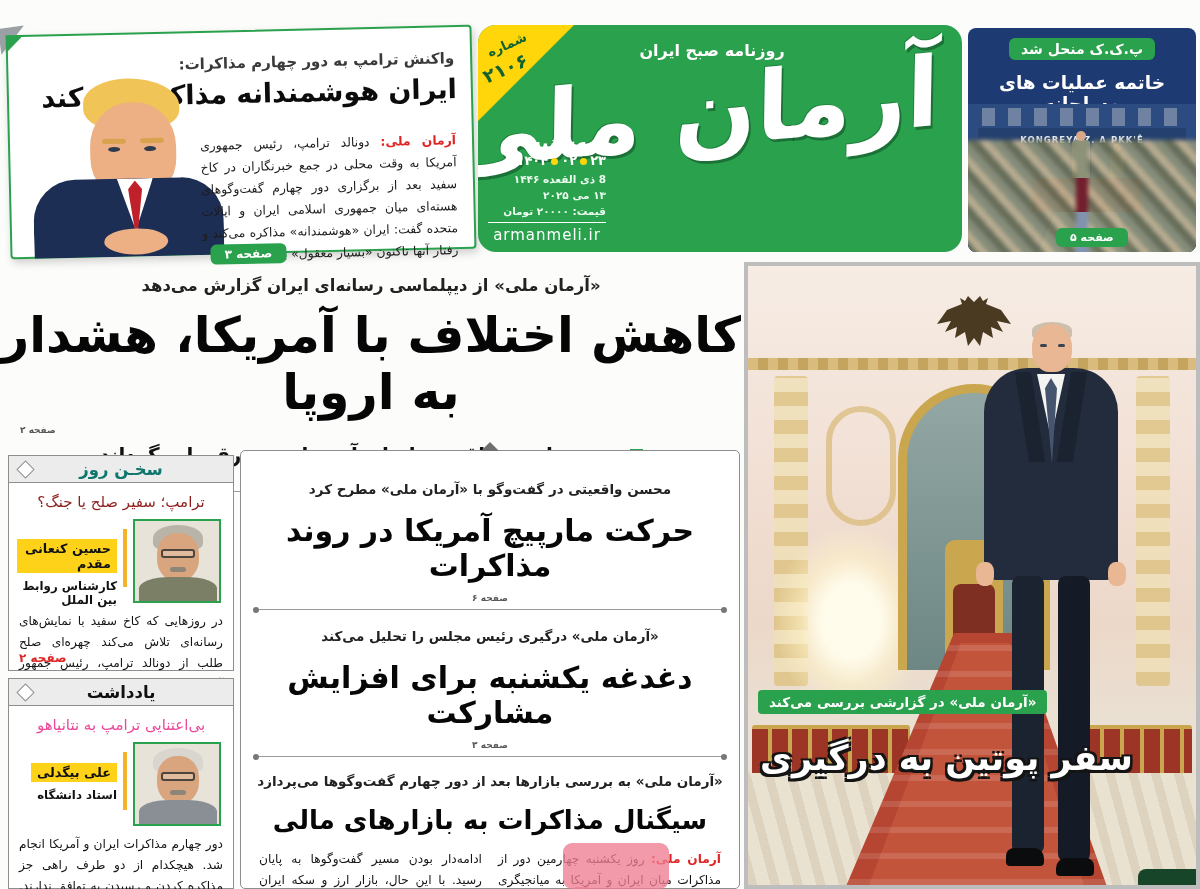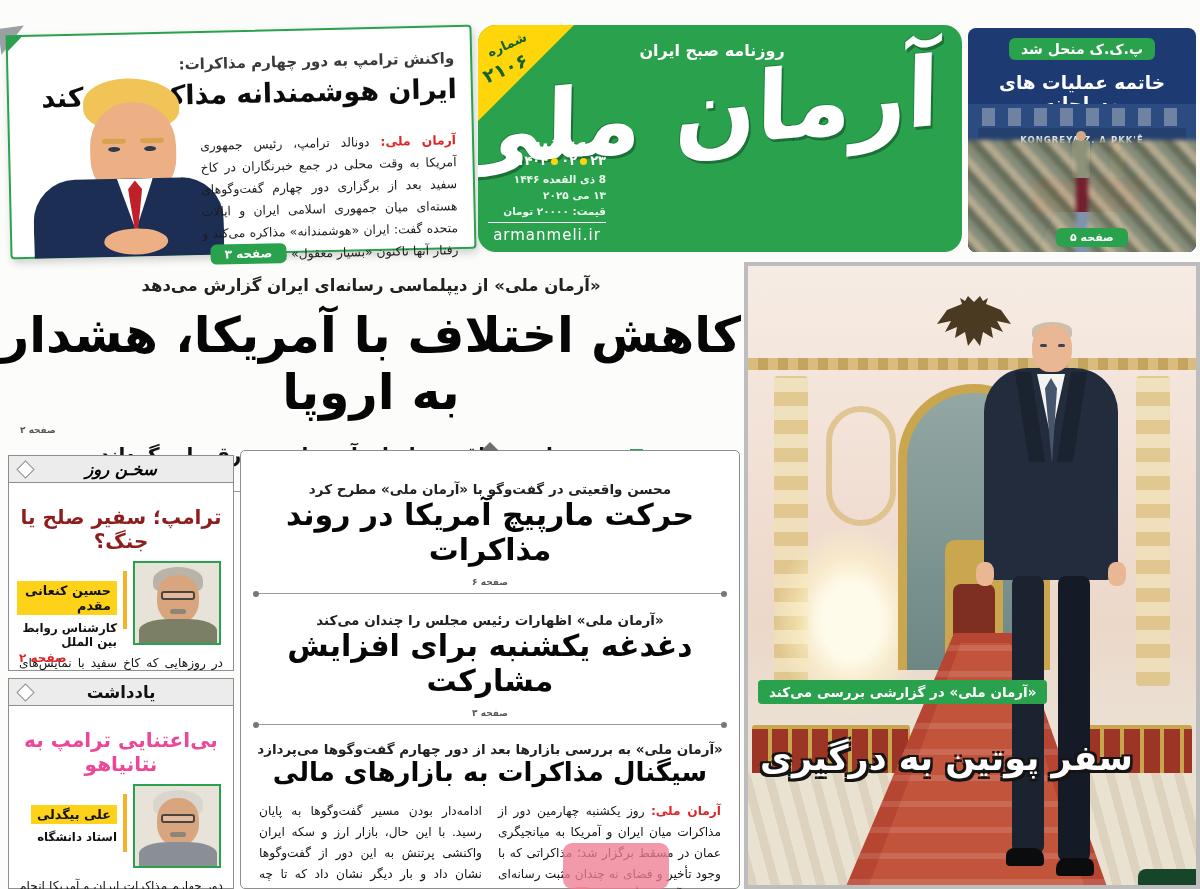--- a/index.html
+++ b/index.html
@@ -86,23 +86,23 @@
   .rule::before { right:-2px; } .rule::after { left:-2px; }
   .lead-story .rule { margin:24px 16px 0 14px; }
   .lead-story .pagelabel { position:absolute; left:20px; top:163px; font-size:9px; color:#555; font-weight:bold; }
 
   
   .side-box { position:absolute; left:8px; width:226px; background:#fff; border:1.2px solid #8e8e8e; }
   .side-box.sokhan { top:455px; height:216px; }
   .side-box.yad { top:678px; height:211px; }
   .side-head { position:relative; height:27px; background:#ececec; border-bottom:1.2px solid #8e8e8e; text-align:center; line-height:27px; font-size:16.5px; font-weight:bold; }
   .side-head .diamond { position:absolute; left:10px; top:7px; width:13px; height:13px; background:#fff; border:1.2px solid #8e8e8e; transform:rotate(45deg); }
-  .side-box.sokhan .side-head { color:#000000;font-style:italic; }
+  .side-box.sokhan .side-head { color:#0f766e; }
   .side-box.yad .side-head { color:#111; }
-  .side-title { text-align:center; font-size:20px; font-weight:bold; margin-top:22px; }
+  .side-title { text-align:center; font-size:15px; font-weight:normal; margin-top:10px; }
   .side-box.sokhan .side-title { color:#8e1d1d; }
   .side-box.yad .side-title { color:#ec4899; }
   .author-row { position:relative; height:90px; margin-top:6px; }
   .author-photo { position:absolute; right:12px; top:2px; width:88px; height:84px; border:2.5px solid #2aa14d; background:#e7e3d8; overflow:hidden; }
   .author-photo .hair { position:absolute; left:18px; top:4px; width:50px; height:26px; background:#b9b3a8; border-radius:50% 50% 30% 30%; }
   .author-photo .face { position:absolute; left:22px; top:12px; width:42px; height:48px; background:#d9a57f; border-radius:45%; }
   .author-photo .glasses { position:absolute; left:26px; top:28px; width:34px; height:9px; border:2px solid #4c453d; border-radius:3px; background:rgba(255,255,255,.25); }
   .author-photo .stache { position:absolute; left:35px; top:46px; width:16px; height:5px; background:#8d8578; border-radius:3px; }
   .author-photo .body2 { position:absolute; left:4px; bottom:-4px; width:78px; height:28px; background:#7a7f66; border-radius:40% 40% 0 0; }
   .side-box.yad .author-photo .hair { background:#d9d6cf; }
@@ -113,21 +113,21 @@
   .author-role { font-size:11.8px; font-weight:bold; color:#111; margin-top:6px; }
   .side-body { margin:4px 10px 0 10px; font-size:12.2px; line-height:1.74; text-align:justify; color:#141414; }
   .side-page { position:absolute; left:10px; bottom:5px; color:#e02525; font-size:12px; font-weight:bold; }
 
   
   .center-col { position:absolute; left:240px; top:450px; width:500px; height:439px; background:#fff; border:1.2px solid #8e8e8e; border-radius:5px; }
   .center-col .notch { position:absolute; top:-9px; left:50%; transform:translateX(-50%); width:0; height:0;
     border-left:9px solid transparent; border-right:9px solid transparent; border-bottom:9px solid #6f6f6f; }
   .c-art { text-align:center; }
   .c-kicker { font-size:13.5px; font-weight:bold; color:#222; }
-  .c-headline { font-size:30px; font-weight:bold; color:#070707; margin-top:0; letter-spacing:-.5px; }
+  .c-headline { font-size:30px; font-weight:bold; color:#070707; margin-top:16px; letter-spacing:-.5px; }
   .c-sub { display:flex; justify-content:center; align-items:center; gap:7px; margin-top:12px; font-size:16.5px; font-weight:bold; color:#111; }
   .c-page { font-size:9px; color:#555; font-weight:bold; margin-top:10px; }
   .center-col .rule { margin:6px 14px 0 14px; }
   .a1 { margin-top:30px; } .a2 { margin-top:18px; } .a3 { margin-top:16px; }
   .a3 .c-headline { font-size:26px; }
   .c-body { display:flex; flex-direction:row; gap:16px; margin:14px 18px 0 18px; direction:rtl; }
   .c-bodycol { flex:1; font-size:12.2px; line-height:1.72; text-align:justify; color:#151515; }
   .c-bodycol .lead { color:#e02525; font-weight:bold; }
 
   
@@ -175,21 +175,21 @@
   .putin .tie { position:absolute; left:69px; top:54px; width:12px; height:86px; background:#46546e; clip-path:polygon(50% 0,100% 12%,58% 100%,0 12%); }
   .putin .lapelL { position:absolute; left:46px; top:48px; width:16px; height:90px; background:#1b2230; transform:skewX(9deg); }
   .putin .lapelR { position:absolute; left:88px; top:48px; width:16px; height:90px; background:#1b2230; transform:skewX(-9deg); }
   .putin .handR { position:absolute; left:0px; top:238px; width:18px; height:24px; background:#e9b793; border-radius:40%; }
   .putin .handL { position:absolute; left:132px; top:238px; width:18px; height:24px; background:#e9b793; border-radius:40%; }
   .putin .legL { position:absolute; left:36px; top:252px; width:32px; height:278px; background:#1c2330; border-radius:8px; }
   .putin .legR { position:absolute; left:82px; top:252px; width:32px; height:286px; background:#151b26; border-radius:8px; }
   .putin .shoeL { position:absolute; left:30px; top:524px; width:38px; height:18px; background:#0b0c0e; border-radius:8px 10px 4px 4px; }
   .putin .shoeR { position:absolute; left:80px; top:534px; width:38px; height:18px; background:#0b0c0e; border-radius:10px 8px 4px 4px; }
 
-  .putin-box .tagpill { position:absolute; left:10px; top:414px; background:#2aa14d; color:#fff; font-size:13.5px; font-weight:bold;
+  .putin-box .tagpill { position:absolute; left:10px; top:424px; background:#2aa14d; color:#fff; font-size:13.5px; font-weight:bold;
     padding:4px 11px; border-radius:4px; z-index:5; white-space:nowrap; }
   .putin-box .pheadline { position:absolute; left:12px; top:472px; z-index:5; color:#fff; font-size:35px; font-weight:bold;
     text-shadow:2.5px 2.5px 0 #141414,-2.5px 2.5px 0 #141414,2.5px -2.5px 0 #141414,-2.5px -2.5px 0 #141414,0 3px 0 #141414; white-space:nowrap; }
   .putin-box .corner-badge { position:absolute; right:-8px; bottom:-6px; width:66px; height:22px; background:#16452a; border-radius:8px; z-index:6; }
 </style>
 </head>
 <body>
 
 <div class="page">
 
@@ -312,21 +312,21 @@
     <div class="notch"></div>
 
     <div class="c-art a1">
       <div class="c-kicker">محسن واقعیتی در گفت‌وگو با «آرمان ملی» مطرح کرد</div>
       <div class="c-headline">حرکت مارپیچ آمریکا در روند مذاکرات</div>
       <div class="c-page">صفحه ۶</div>
       <div class="rule"></div>
     </div>
 
     <div class="c-art a2">
-      <div class="c-kicker">«آرمان ملی» اظهارات رئیس مجلس را چندان می‌کند</div>
+      <div class="c-kicker">«آرمان ملی» درگیری رئیس مجلس را تحلیل می‌کند</div>
       <div class="c-headline">دغدغه یکشنبه برای افزایش مشارکت</div>
       <div class="c-page">صفحه ۳</div>
       <div class="rule"></div>
     </div>
 
     <div class="c-art a3">
       <div class="c-kicker">«آرمان ملی» به بررسی بازارها بعد از دور چهارم گفت‌وگوها می‌پردازد</div>
       <div class="c-headline">سیگنال مذاکرات به بازارهای مالی</div>
       <div class="c-body">
         <div class="c-bodycol"><span class="lead">آرمان ملی:</span> <span>روز یکشنبه چهارمین دور از مذاکرات میان ایران و آمریکا به میانجیگری عمان در مسقط برگزار شد؛ مذاکراتی که با وجود تأخیر و فضای نه چندان مثبت رسانه‌ای پیش از آغاز، با تأکید طرفین بر سازنده بودن و</span></div>

